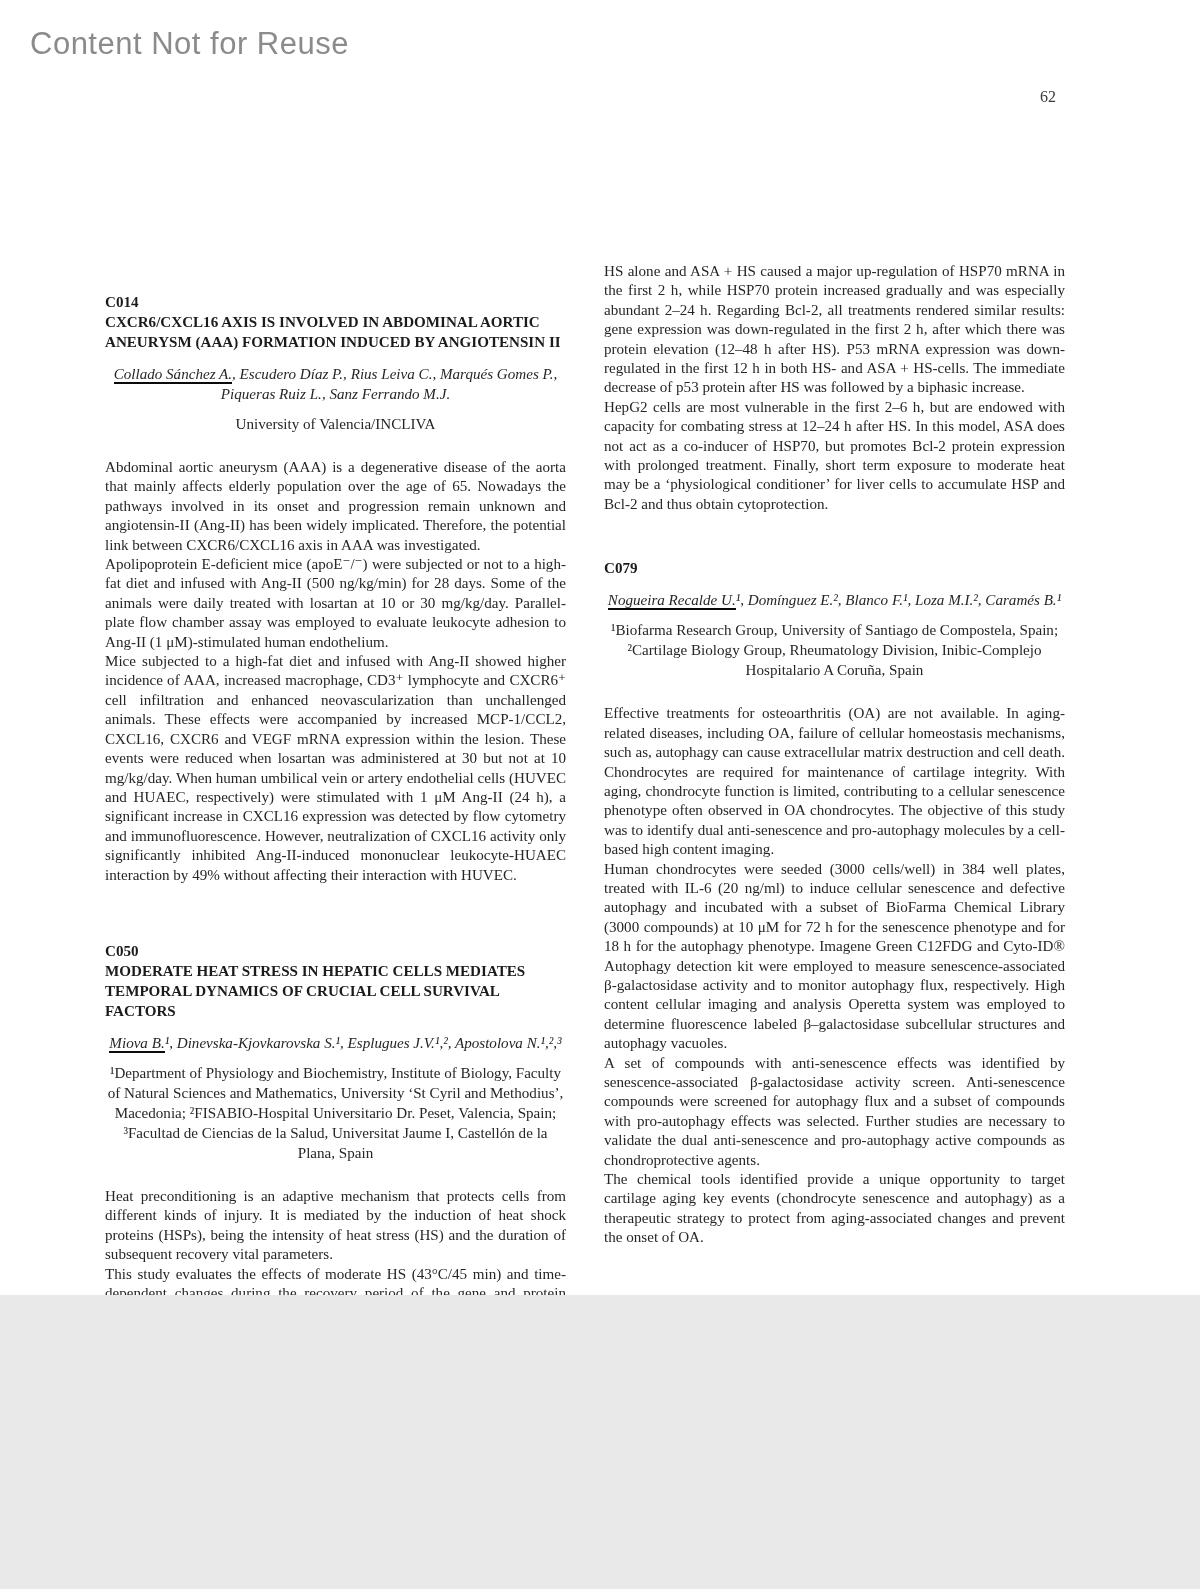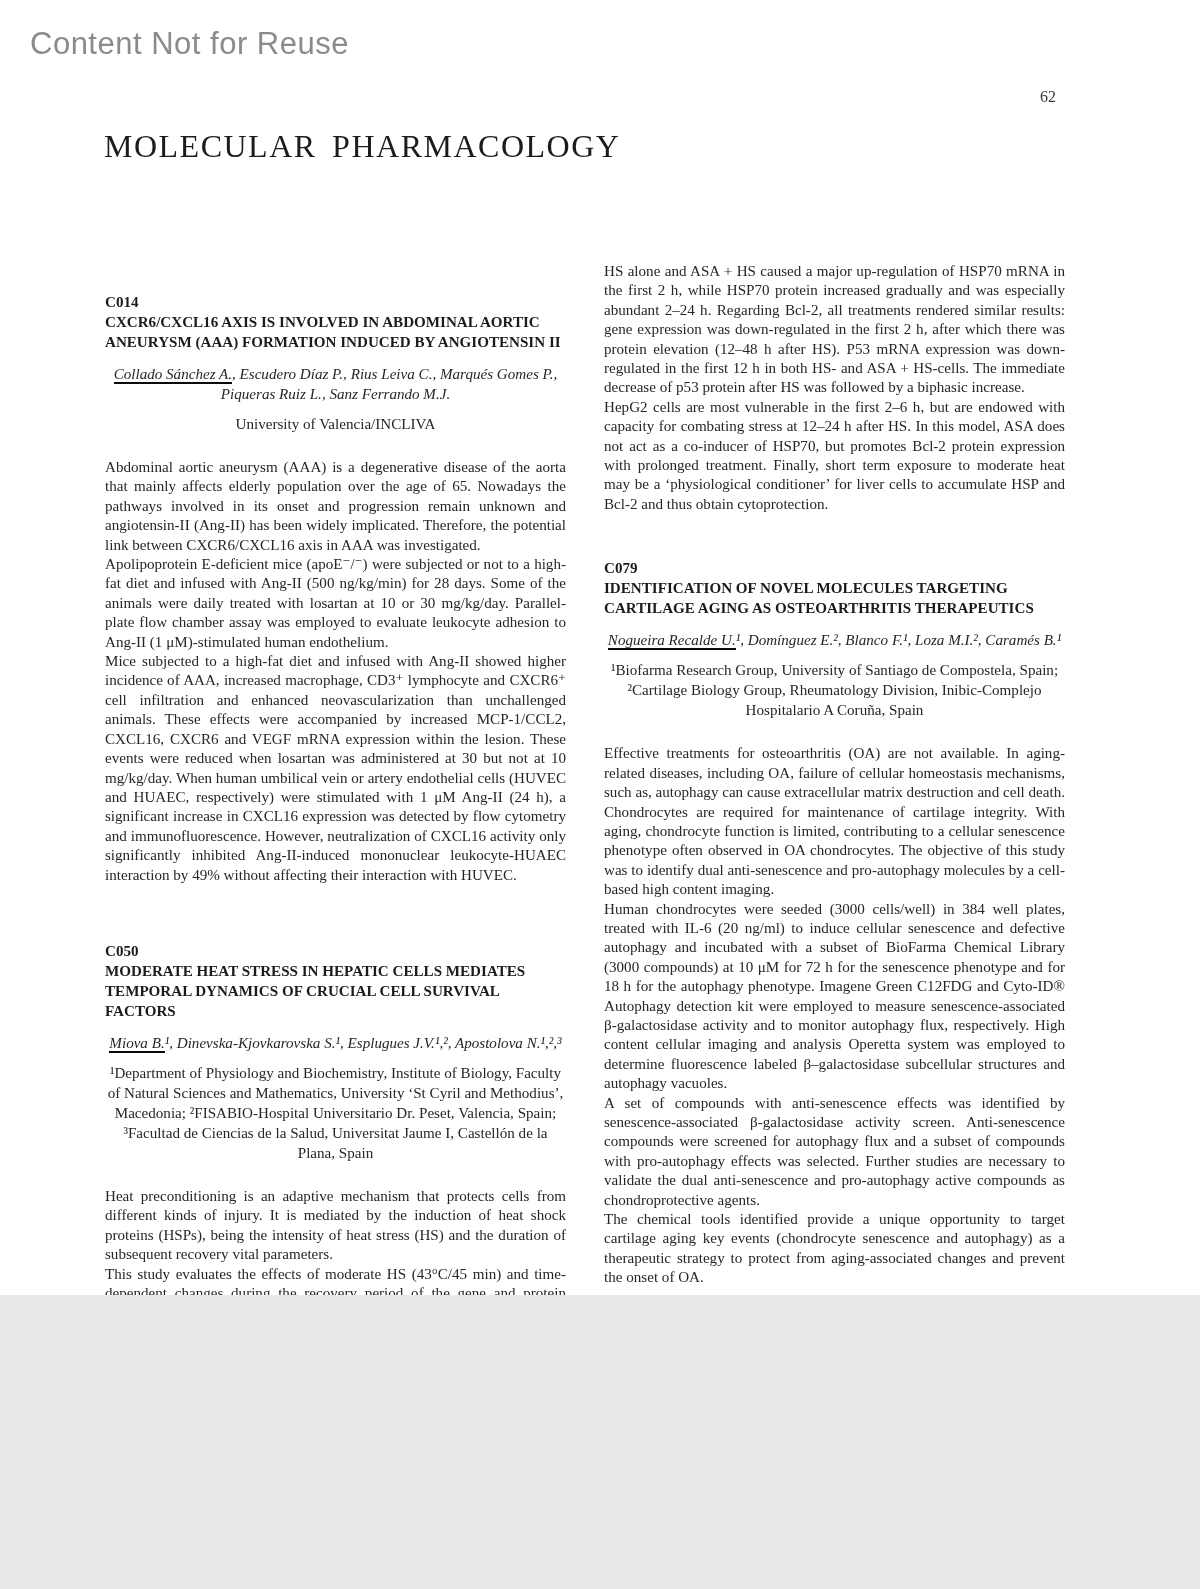--- a/index.html
+++ b/index.html
@@ -49,21 +49,20 @@
   .footer .it { font-style:italic; }
   .footer b { font-weight:700; font-style:normal; }
 </style>
 </head>
 <body>
 
 <div class="page">
 
   <div class="watermark">Content Not for Reuse</div>
   <div class="pagenum">62</div>
-  <h1 class="section-title">MOLECULAR PHARMACOLOGY</h1>
 
   <div class="col col-left">
 
     <section class="abstract">
       <div class="abstract-head">
         <div>C014</div>
         <div>CXCR6/CXCL16 AXIS IS INVOLVED IN ABDOMINAL AORTIC ANEURYSM (AAA) FORMATION INDUCED BY ANGIOTENSIN II</div>
       </div>
       <p class="authors"><span class="first-author">Collado Sánchez A.</span><span>, Escudero Díaz P., Rius Leiva C., Marqués Gomes P., Piqueras Ruiz L., Sanz Ferrando M.J.</span></p>
       <p class="affil">University of Valencia/INCLIVA</p>
@@ -92,21 +91,20 @@
   <div class="col col-right">
 
     <div class="body">
       <p>HS alone and ASA + HS caused a major up-regulation of HSP70 mRNA in the first 2 h, while HSP70 protein increased gradually and was especially abundant 2–24 h. Regarding Bcl-2, all treatments rendered similar results: gene expression was down-regulated in the first 2 h, after which there was protein elevation (12–48 h after HS). P53 mRNA expression was down-regulated in the first 12 h in both HS- and ASA + HS-cells. The immediate decrease of p53 protein after HS was followed by a biphasic increase.</p>
       <p>HepG2 cells are most vulnerable in the first 2–6 h, but are endowed with capacity for combating stress at 12–24 h after HS. In this model, ASA does not act as a co-inducer of HSP70, but promotes Bcl-2 protein expression with prolonged treatment. Finally, short term exposure to moderate heat may be a ‘physiological conditioner’ for liver cells to accumulate HSP and Bcl-2 and thus obtain cytoprotection.</p>
     </div>
 
     <section class="abstract abstract-c079">
       <div class="abstract-head">
         <div>C079</div>
-        <div>IDENTIFICATION OF NOVEL MOLECULES TARGETING CARTILAGE AGING AS OSTEOARTHRITIS THERAPEUTICS</div>
       </div>
       <p class="authors"><span class="first-author">Nogueira Recalde U.</span><span>¹, Domínguez E.², Blanco F.¹, Loza M.I.², Caramés B.¹</span></p>
       <p class="affil">¹Biofarma Research Group, University of Santiago de Compostela, Spain; ²Cartilage Biology Group, Rheumatology Division, Inibic-Complejo Hospitalario A Coruña, Spain</p>
       <div class="body">
         <p>Effective treatments for osteoarthritis (OA) are not available. In aging-related diseases, including OA, failure of cellular homeostasis mechanisms, such as, autophagy can cause extracellular matrix destruction and cell death. Chondrocytes are required for maintenance of cartilage integrity. With aging, chondrocyte function is limited, contributing to a cellular senescence phenotype often observed in OA chondrocytes. The objective of this study was to identify dual anti-senescence and pro-autophagy molecules by a cell-based high content imaging.</p>
         <p>Human chondrocytes were seeded (3000 cells/well) in 384 well plates, treated with IL-6 (20 ng/ml) to induce cellular senescence and defective autophagy and incubated with a subset of BioFarma Chemical Library (3000 compounds) at 10 μM for 72 h for the senescence phenotype and for 18 h for the autophagy phenotype. Imagene Green C12FDG and Cyto-ID® Autophagy detection kit were employed to measure senescence-associated β-galactosidase activity and to monitor autophagy flux, respectively. High content cellular imaging and analysis Operetta system was employed to determine fluorescence labeled β–galactosidase subcellular structures and autophagy vacuoles.</p>
         <p>A set of compounds with anti-senescence effects was identified by senescence-associated β-galactosidase activity screen. Anti-senescence compounds were screened for autophagy flux and a subset of compounds with pro-autophagy effects was selected. Further studies are necessary to validate the dual anti-senescence and pro-autophagy active compounds as chondroprotective agents.</p>
         <p>The chemical tools identified provide a unique opportunity to target cartilage aging key events (chondrocyte senescence and autophagy) as a therapeutic strategy to protect from aging-associated changes and prevent the onset of OA.</p>
       </div>
     </section>

